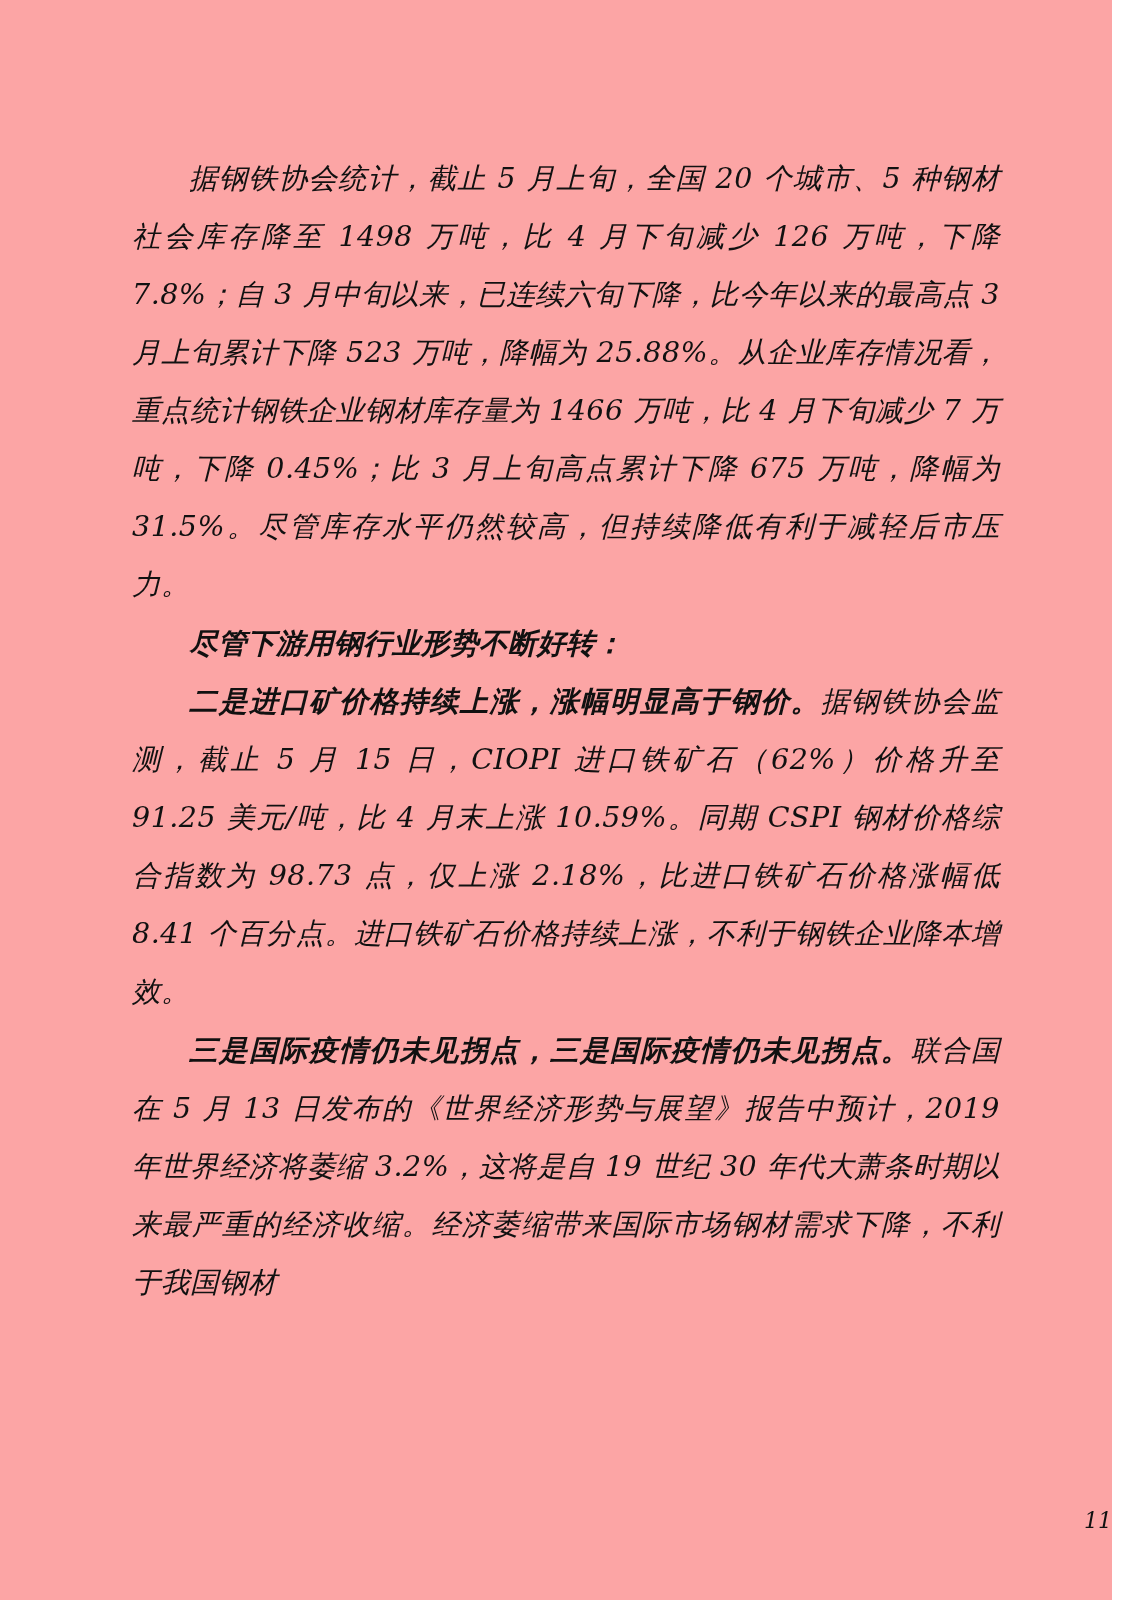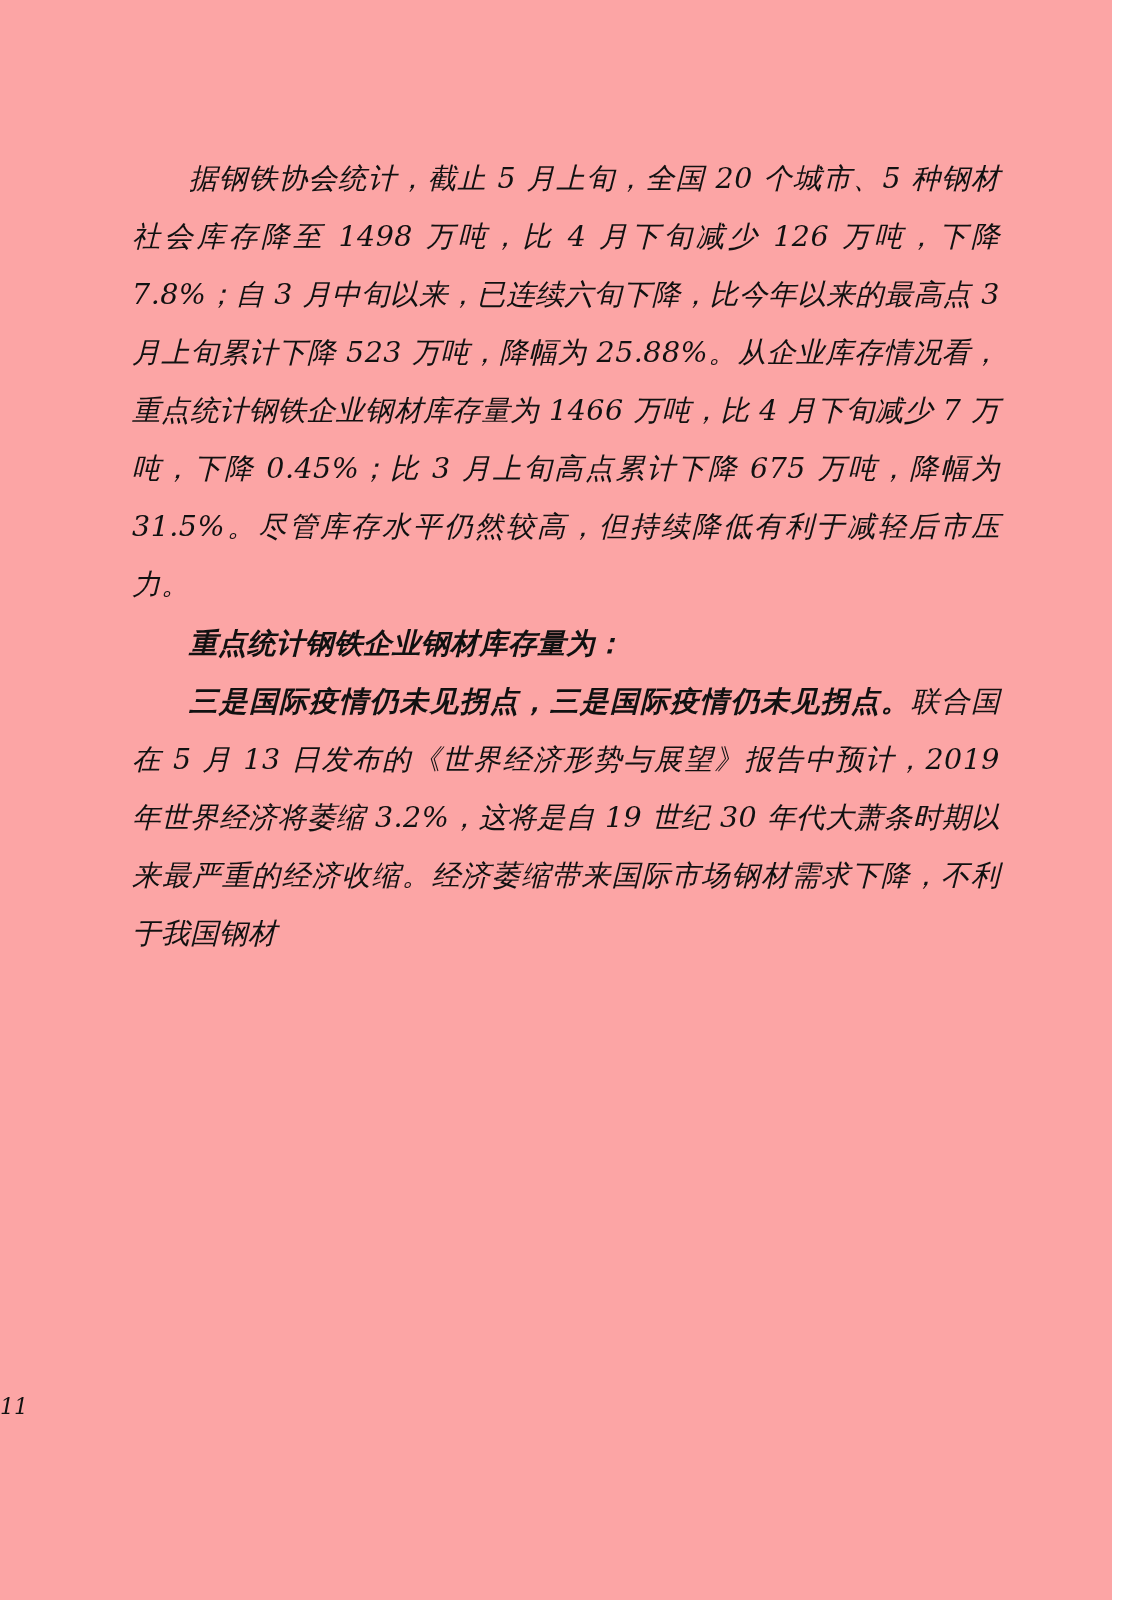--- a/index.html
+++ b/index.html
@@ -39,37 +39,38 @@
   p.bold-lead {
     font-weight: bold;
   }
   .lead {
     font-weight: bold;
   }
   .page-number {
     position: absolute;
     left: 0;
     right: 0;
-    top: 1394px;
-    text-align: left;
+    top: 1508px;
+    text-align: right;
     font-size: 22px;
     font-family: "DejaVu Serif", "Liberation Serif", serif;
     color: #111111;
   }
 </style>
 </head>
 <body>
 
 <div class="page">
   <div class="content">
 
     <p>据钢铁协会统计，截止 5 月上旬，全国 20 个城市、5 种钢材社会库存降至 1498 万吨，比 4 月下旬减少 126 万吨，下降 7.8%；自 3 月中旬以来，已连续六旬下降，比今年以来的最高点 3 月上旬累计下降 523 万吨，降幅为 25.88%。从企业库存情况看，重点统计钢铁企业钢材库存量为 1466 万吨，比 4 月下旬减少 7 万吨，下降 0.45%；比 3 月上旬高点累计下降 675 万吨，降幅为 31.5%。尽管库存水平仍然较高，但持续降低有利于减轻后市压力。</p>
 
-    <p class="bold-lead">重点统计钢铁企业钢材库存量为：</p>
+    <p class="bold-lead">尽管下游用钢行业形势不断好转：</p>
 
 
+    <p><span class="lead">二是进口矿价格持续上涨，涨幅明显高于钢价。</span><span>据钢铁协会监测，截止 5 月 15 日，CIOPI 进口铁矿石（62%）价格升至 91.25 美元/吨，比 4 月末上涨 10.59%。同期 CSPI 钢材价格综合指数为 98.73 点，仅上涨 2.18%，比进口铁矿石价格涨幅低 8.41 个百分点。进口铁矿石价格持续上涨，不利于钢铁企业降本增效。</span></p>
 
     <p><span class="lead">三是国际疫情仍未见拐点，三是国际疫情仍未见拐点。</span><span>联合国在 5 月 13 日发布的《世界经济形势与展望》报告中预计，2019 年世界经济将萎缩 3.2%，这将是自 19 世纪 30 年代大萧条时期以来最严重的经济收缩。经济萎缩带来国际市场钢材需求下降，不利于我国钢材</span></p>
 
   </div>
 
   <div class="page-number">11</div>
 </div>
 
 </body></html>

